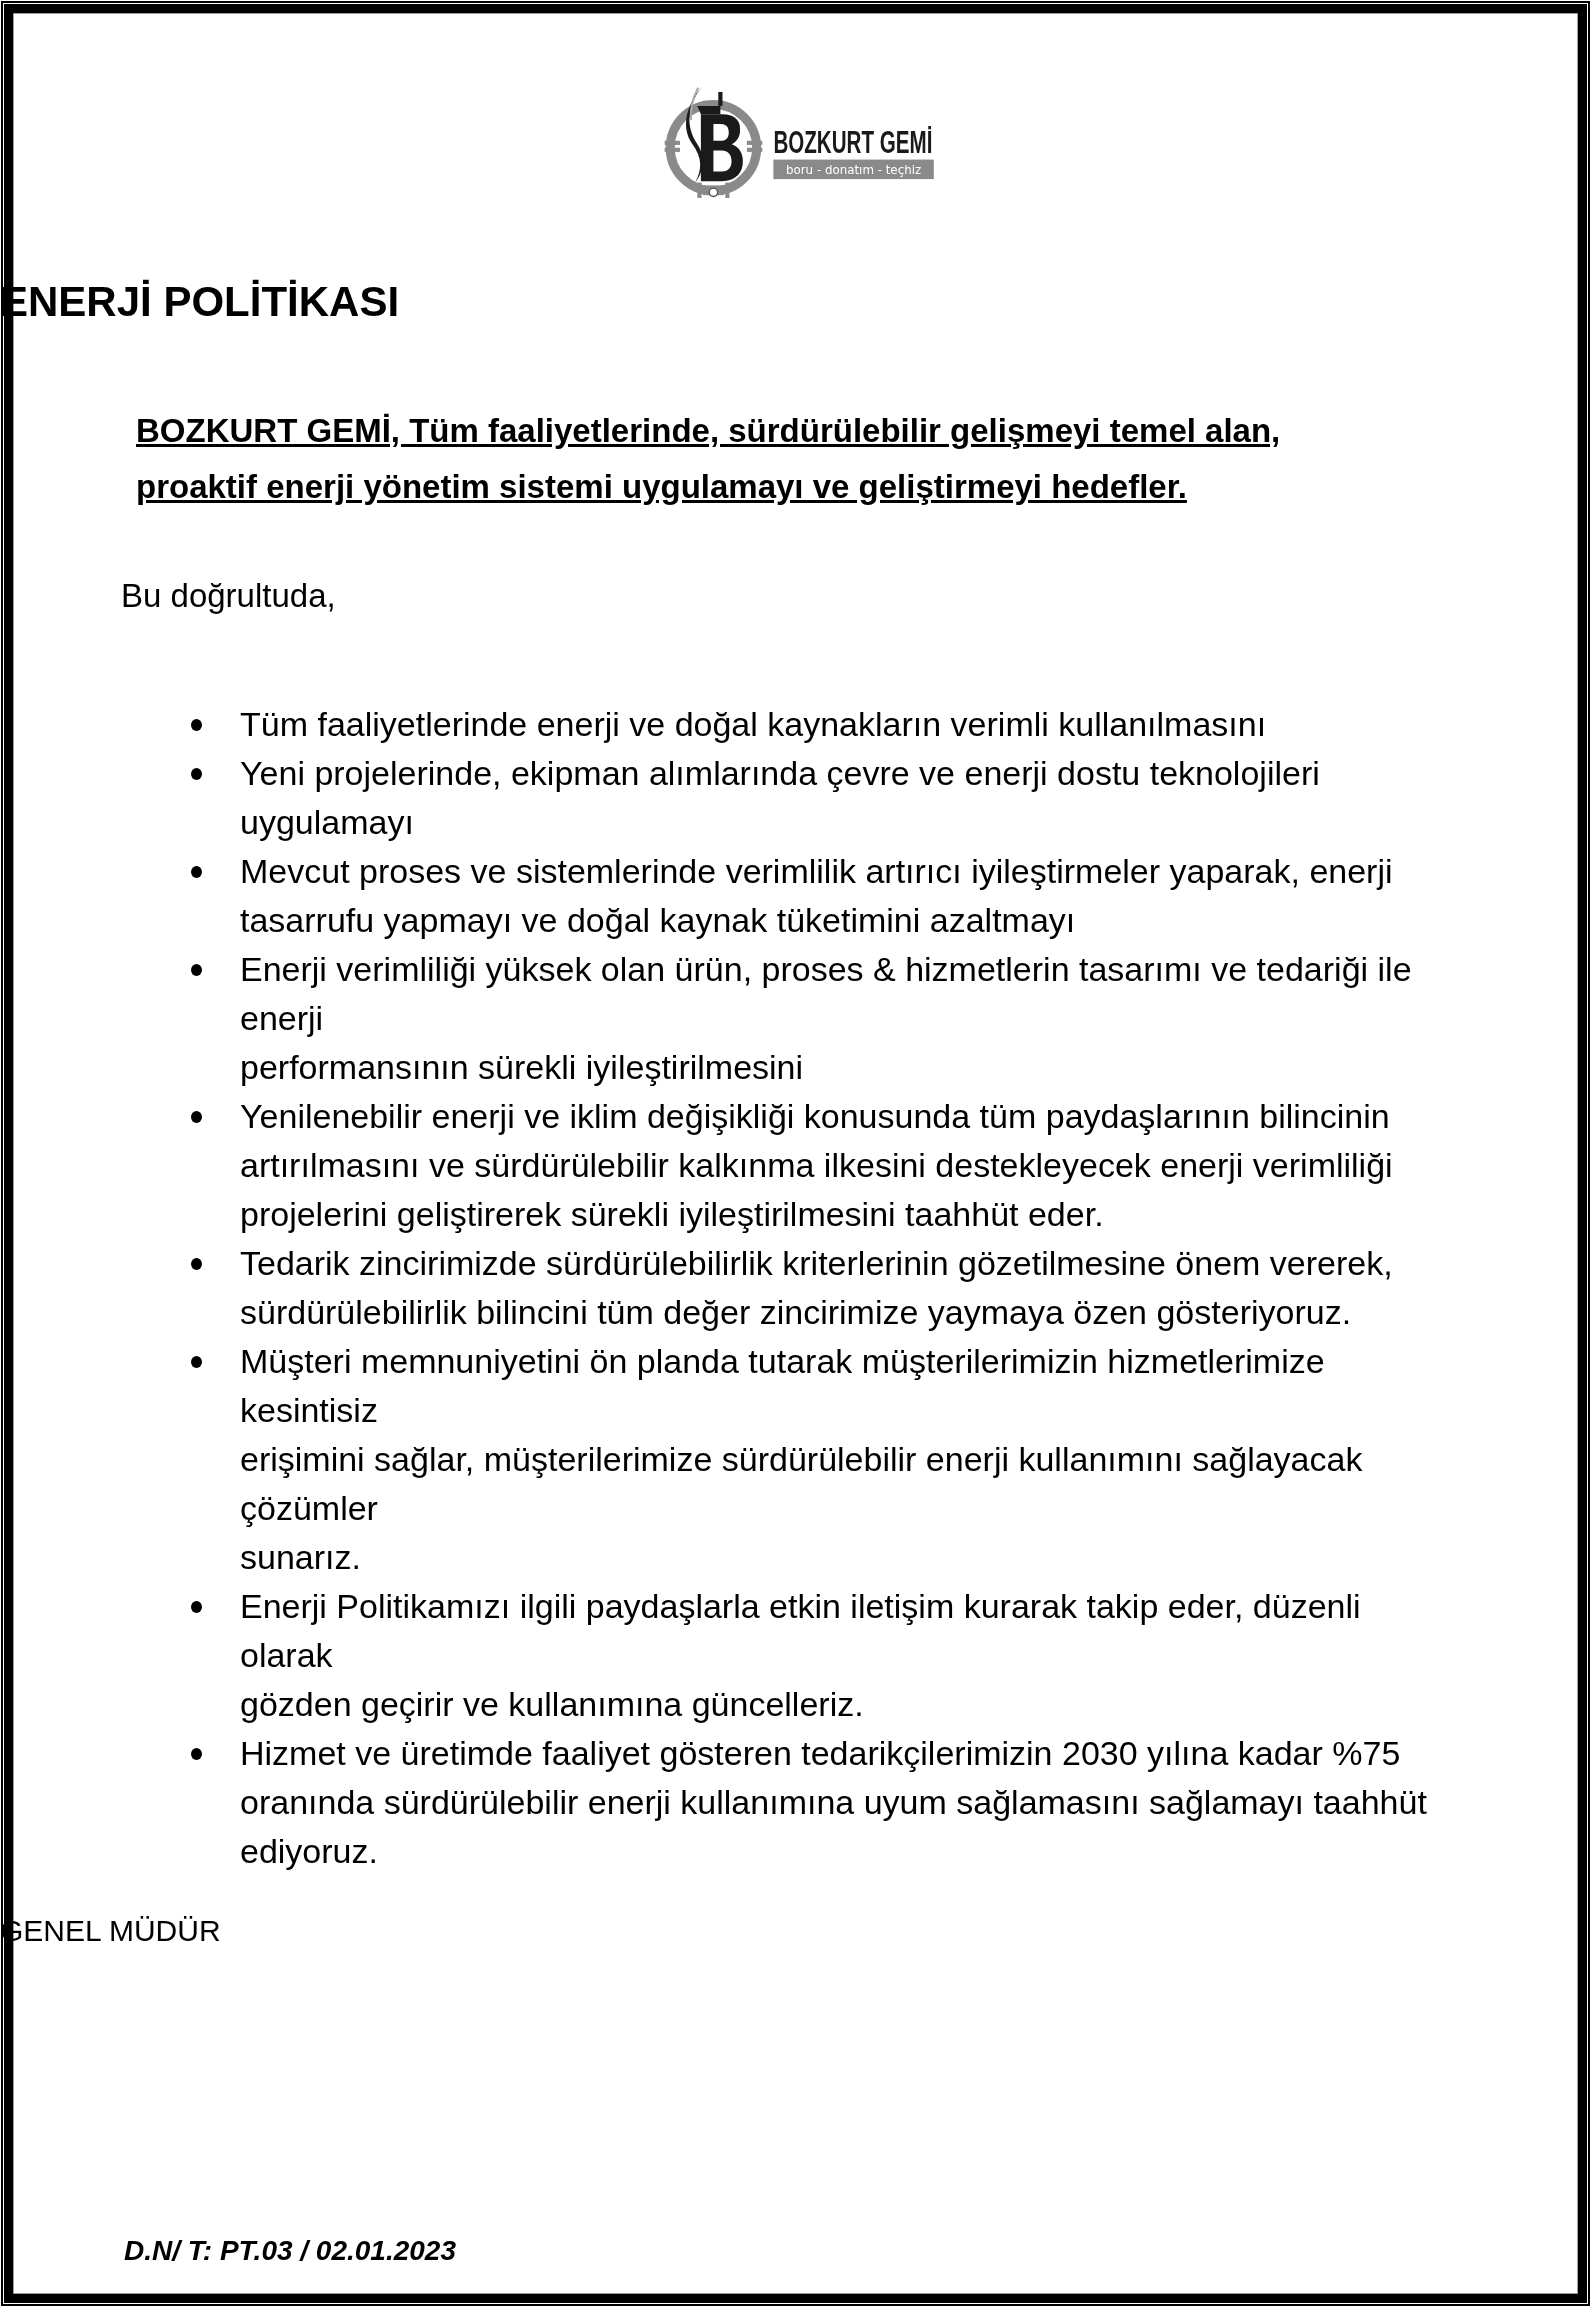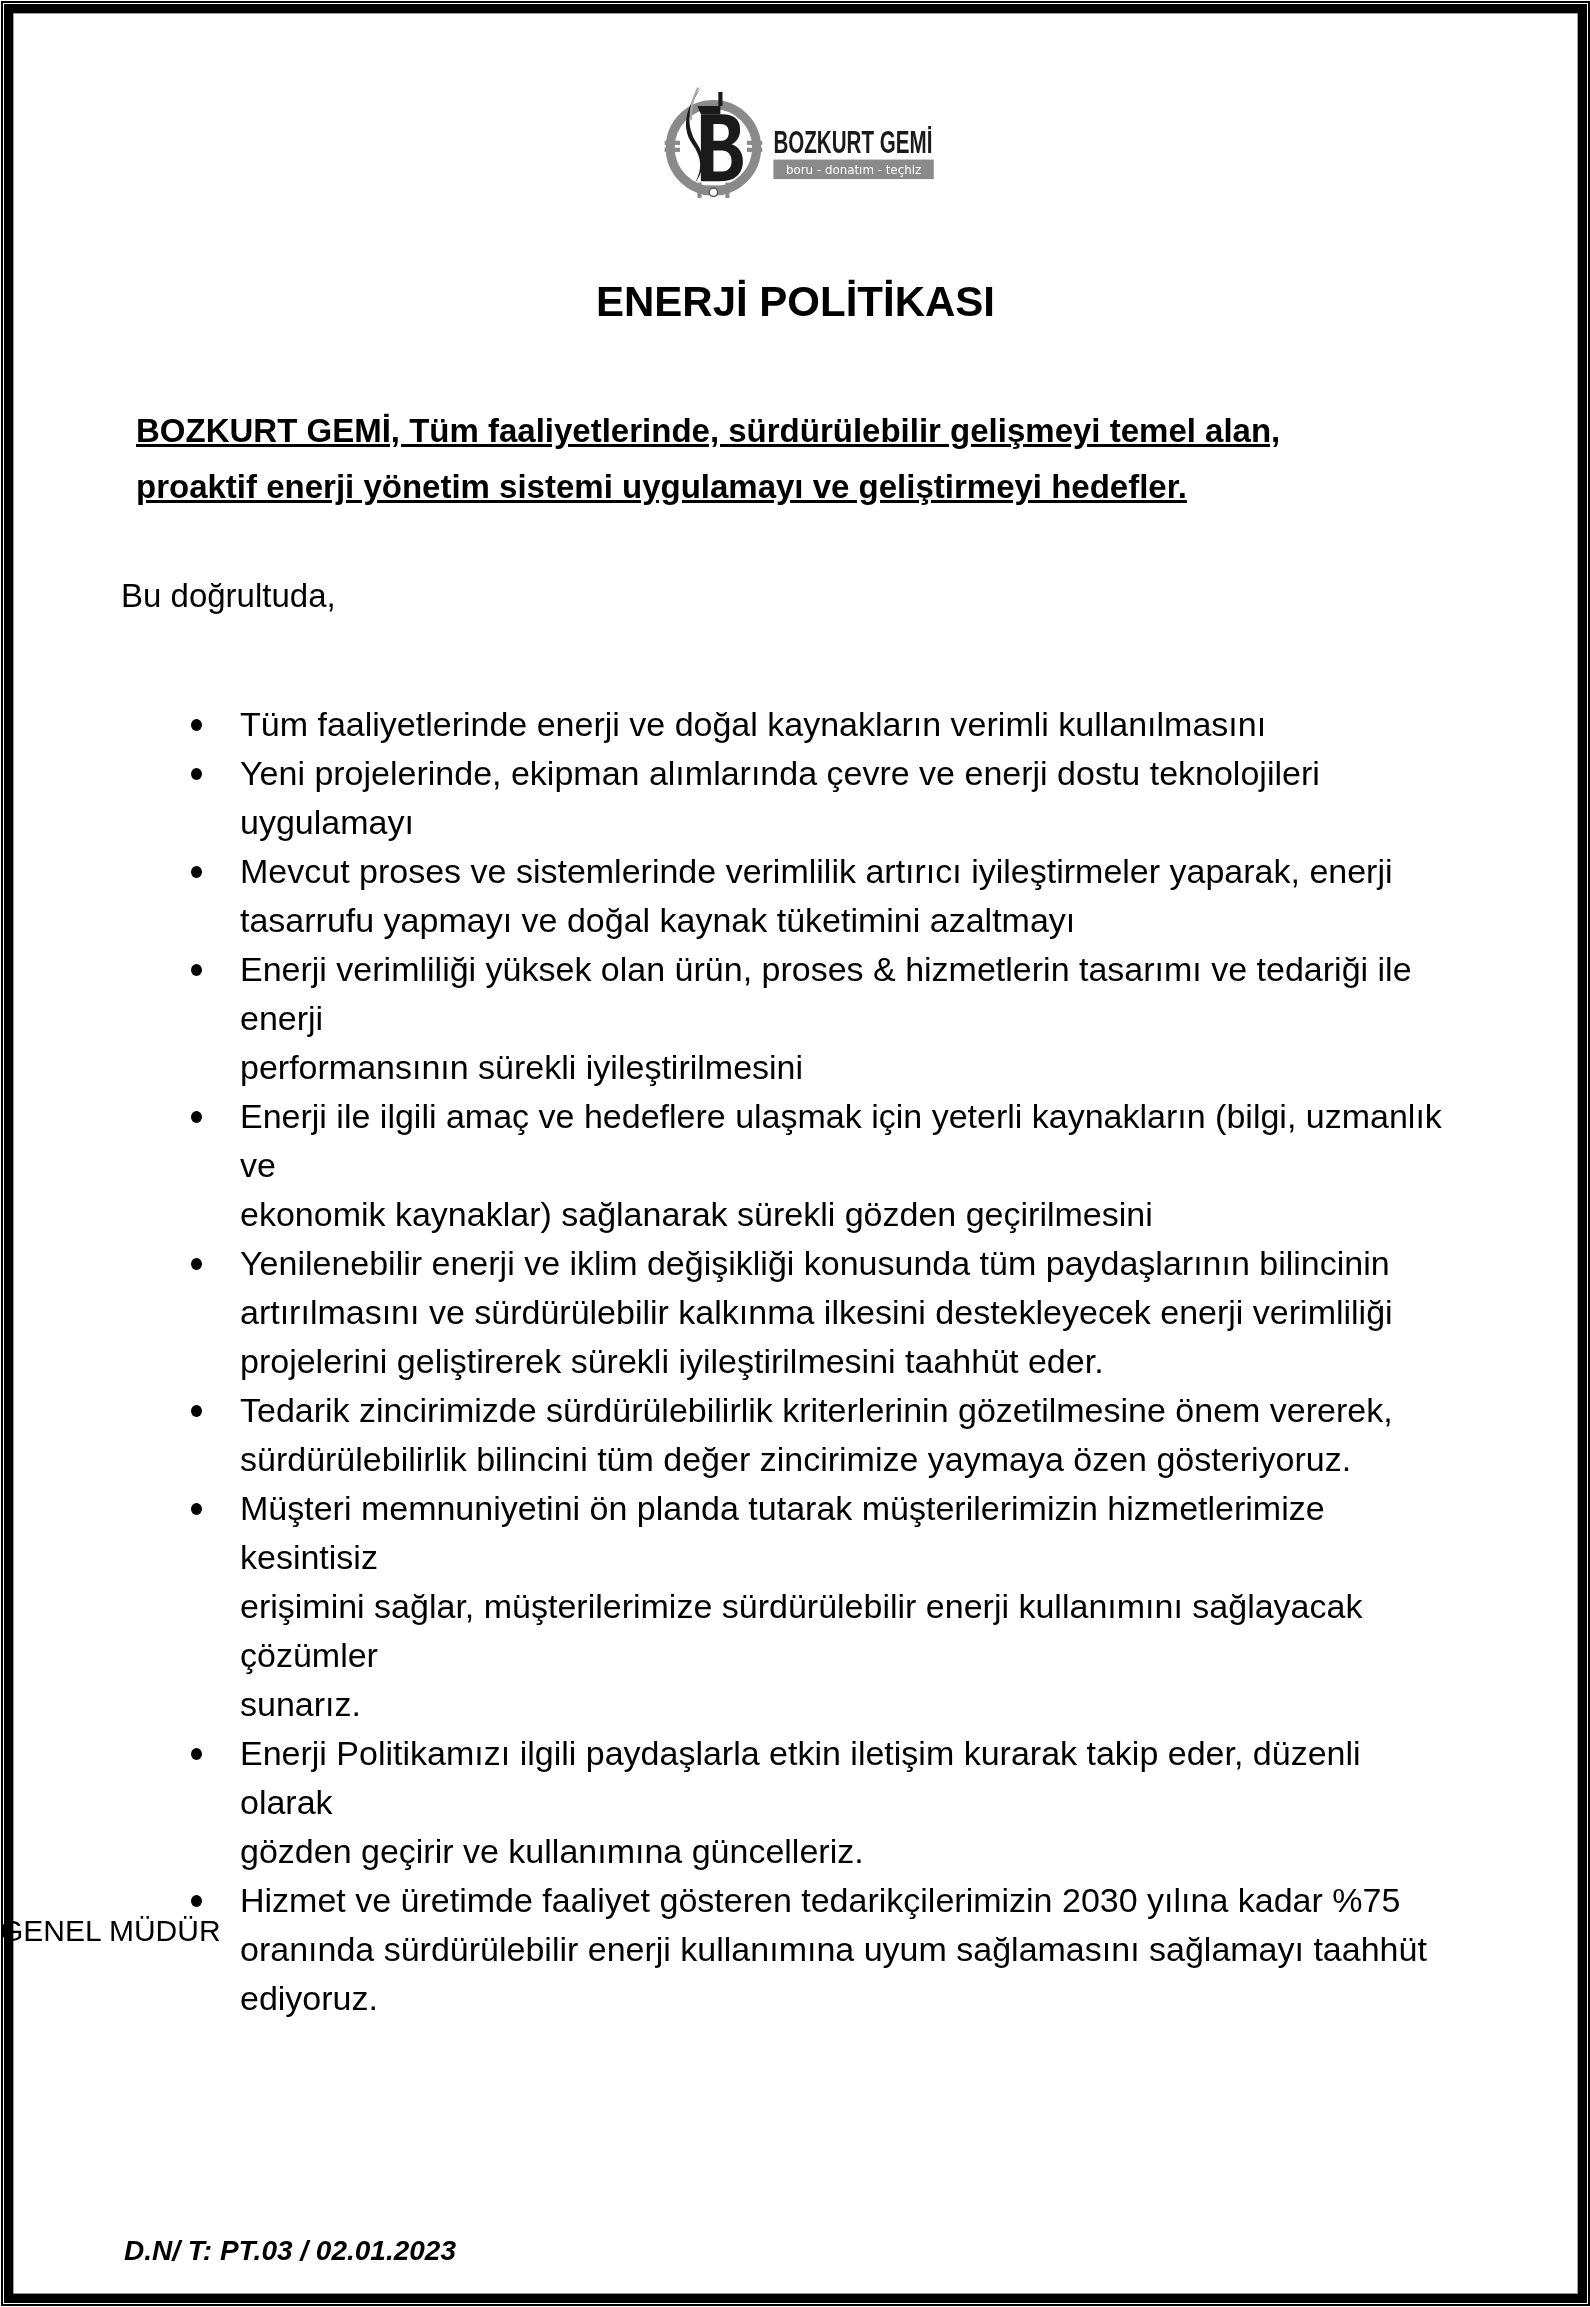--- a/index.html
+++ b/index.html
@@ -15,21 +15,21 @@
   .frame-inner {
     position: absolute; left: 4.2px; top: 4.2px; right: 4.2px; bottom: 4.2px;
     border: 9px solid #000; box-sizing: border-box;
     box-shadow: inset 0 0 0 0.7px #777;
   }
   .logo {
     position: absolute; left: 659px; top: 78px; width: 279px; height: 129px;
   }
   .logo svg { width: 100%; height: 100%; }
   .title {
-    position: absolute; left: 0; right: 0; top: 278px; text-align: center;
+    position: absolute; left: 0; right: 0; top: 278px; 
     font-size: 42px; font-weight: bold; letter-spacing: 0px;
   }
   .intro {
     position: absolute; left: 136px; width: 1325px; top: 403px;
     font-size: 33px; font-weight: bold; line-height: 56px; text-decoration: underline;
   }
   .lead {
     position: absolute; left: 121px; top: 577px; font-size: 33px;
   }
   .bullets {
@@ -110,25 +110,20 @@
       <div>Mevcut proses ve sistemlerinde verimlilik artırıcı iyileştirmeler yaparak, enerji</div>
       <div>tasarrufu yapmayı ve doğal kaynak tüketimini azaltmayı</div>
     </li>
     <li>
       <span class="dot"></span>
       <div>Enerji verimliliği yüksek olan ürün, proses &amp; hizmetlerin tasarımı ve tedariği ile enerji</div>
       <div>performansının sürekli iyileştirilmesini</div>
     </li>
     <li>
       <span class="dot"></span>
-      <div>Enerji ile ilgili amaç ve hedeflere ulaşmak için yeterli kaynakların (bilgi, uzmanlık ve</div>
-      <div>ekonomik kaynaklar) sağlanarak sürekli gözden geçirilmesini</div>
-    </li>
-    <li>
-      <span class="dot"></span>
       <div>Yenilenebilir enerji ve iklim değişikliği konusunda tüm paydaşlarının bilincinin</div>
       <div>artırılmasını ve sürdürülebilir kalkınma ilkesini destekleyecek enerji verimliliği</div>
       <div>projelerini geliştirerek sürekli iyileştirilmesini taahhüt eder.</div>
     </li>
     <li>
       <span class="dot"></span>
       <div>Tedarik zincirimizde sürdürülebilirlik kriterlerinin gözetilmesine önem vererek,</div>
       <div>sürdürülebilirlik bilincini tüm değer zincirimize yaymaya özen gösteriyoruz.</div>
     </li>
     <li>

